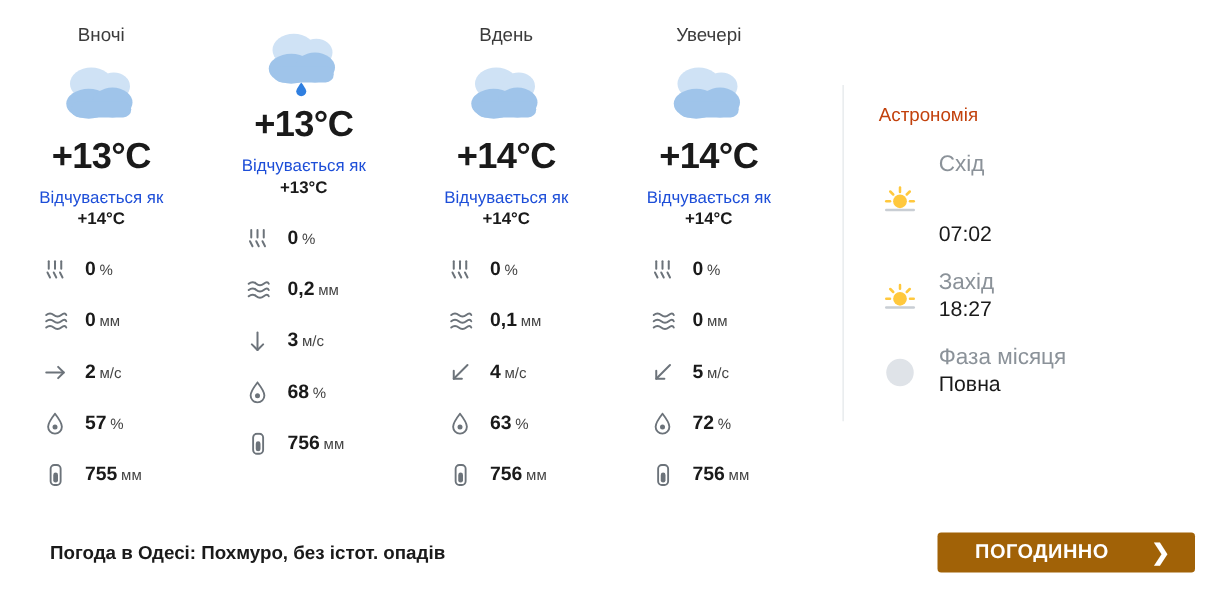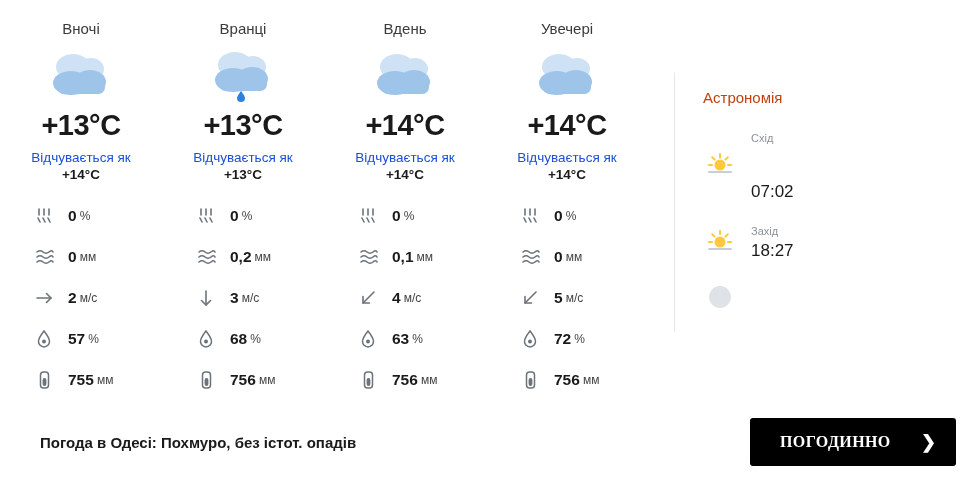--- a/index.html
+++ b/index.html
@@ -118,21 +118,21 @@
     height: 34px;
     flex: none;
     display: flex;
     align-items: center;
     justify-content: center;
   }
   .astro-text {
     margin-left: 14px;
   }
   .astro-label {
-    font-size: 11px;
+    font-size: 18px;
     color: #8b9299;
     line-height: 16px;
   }
   .astro-value {
     font-size: 17px;
     color: #1a1a1a;
     line-height: 22px;
     margin-top: 1px;
   }
   .footer {
@@ -149,30 +149,30 @@
   }
   .summary {
     font-size: 15px;
     font-weight: bold;
     color: #1a1a1a;
   }
   .hourly-btn {
     display: flex;
     align-items: center;
     justify-content: space-between;
-    background: #000000;
+    background: #a16207;
     color: #ffffff;
     width: 206px;
-    height: 48px;
+    height: 32px;
     border: none;
     border-radius: 3px;
     padding: 0 20px 0 30px;
     box-sizing: border-box;
     cursor: pointer;
-    font-family: Liberation Serif, serif;
+    font-family: Liberation Sans, sans-serif;
   }
   .hourly-label {
     font-size: 16px;
     font-weight: bold;
     letter-spacing: 0.4px;
   }
   .chev {
     font-size: 18px;
     font-weight: bold;
     line-height: 1;
@@ -260,21 +260,20 @@
                   <rect x="7.6" y="7" width="3.8" height="8" rx="1.9" fill="#6c737a"></rect>
                 </svg>
             </span>
             <span class="row-val">755</span>
             <span class="row-unit">мм</span>
           </div>
         </div>
       </div>
 
       <div class="period">
-        <div class="period-title">Вранці</div>
         <div class="icon-slot">
           <svg width="72" height="54" viewBox="0 0 72 54">
             <ellipse cx="28" cy="16" rx="17" ry="13" fill="#cfe2f5"></ellipse>
             <ellipse cx="46" cy="18" rx="13" ry="11" fill="#cfe2f5"></ellipse>
             <ellipse cx="26" cy="31" rx="18" ry="12" fill="#9fc4ea"></ellipse>
             <ellipse cx="45" cy="30" rx="16" ry="12" fill="#9fc4ea"></ellipse>
             <rect x="12" y="29" width="48" height="13" rx="6.5" fill="#9fc4ea"></rect>
             <path d="M34 42 C34 42 30 47 30 49 a4 4 0 0 0 8 0 c0 -2 -4 -7 -4 -7 Z" fill="#2f7fe0"></path>
           </svg>
         </div>
@@ -550,20 +549,24 @@
       </div>
 
 
       <div class="astro-row">
         <span class="astro-icon">
           <svg width="32" height="32" viewBox="0 0 32 32">
             <circle cx="16" cy="16" r="11" fill="#dfe3e8"></circle>
             <path d="M16 5 A11 11 0 0 0 16 27 A11 11 0 0 1 16 5 Z" fill="#53606d"></path>
           </svg>
         </span>
+        <span class="astro-text">
+          <span class="astro-label">Фаза місяця</span>
+          <span class="astro-value" style="display:block;">Повна</span>
+        </span>
       </div>
 
     </div>
   </div>
 
   <div class="footer">
     <div class="summary">Погода в Одесі: Похмуро, без істот. опадів</div>
     <button class="hourly-btn">
       <span class="hourly-label">ПОГОДИННО</span>
       <span class="chev">❯</span>

